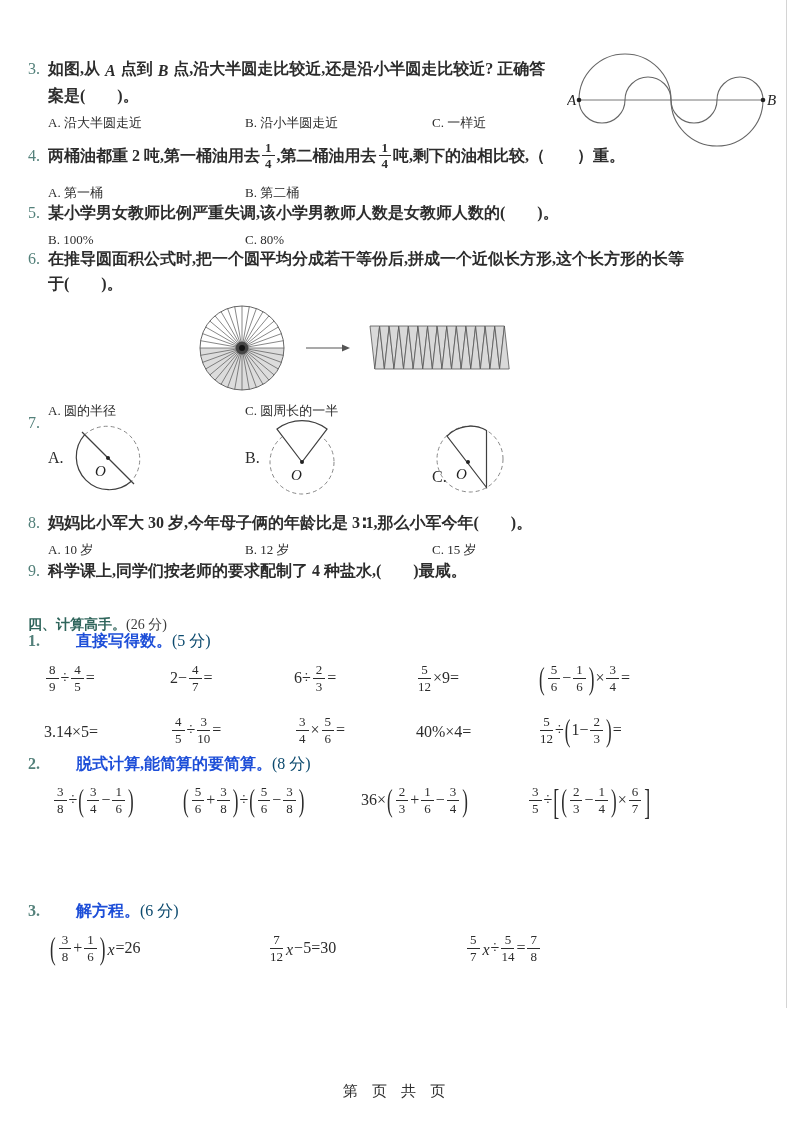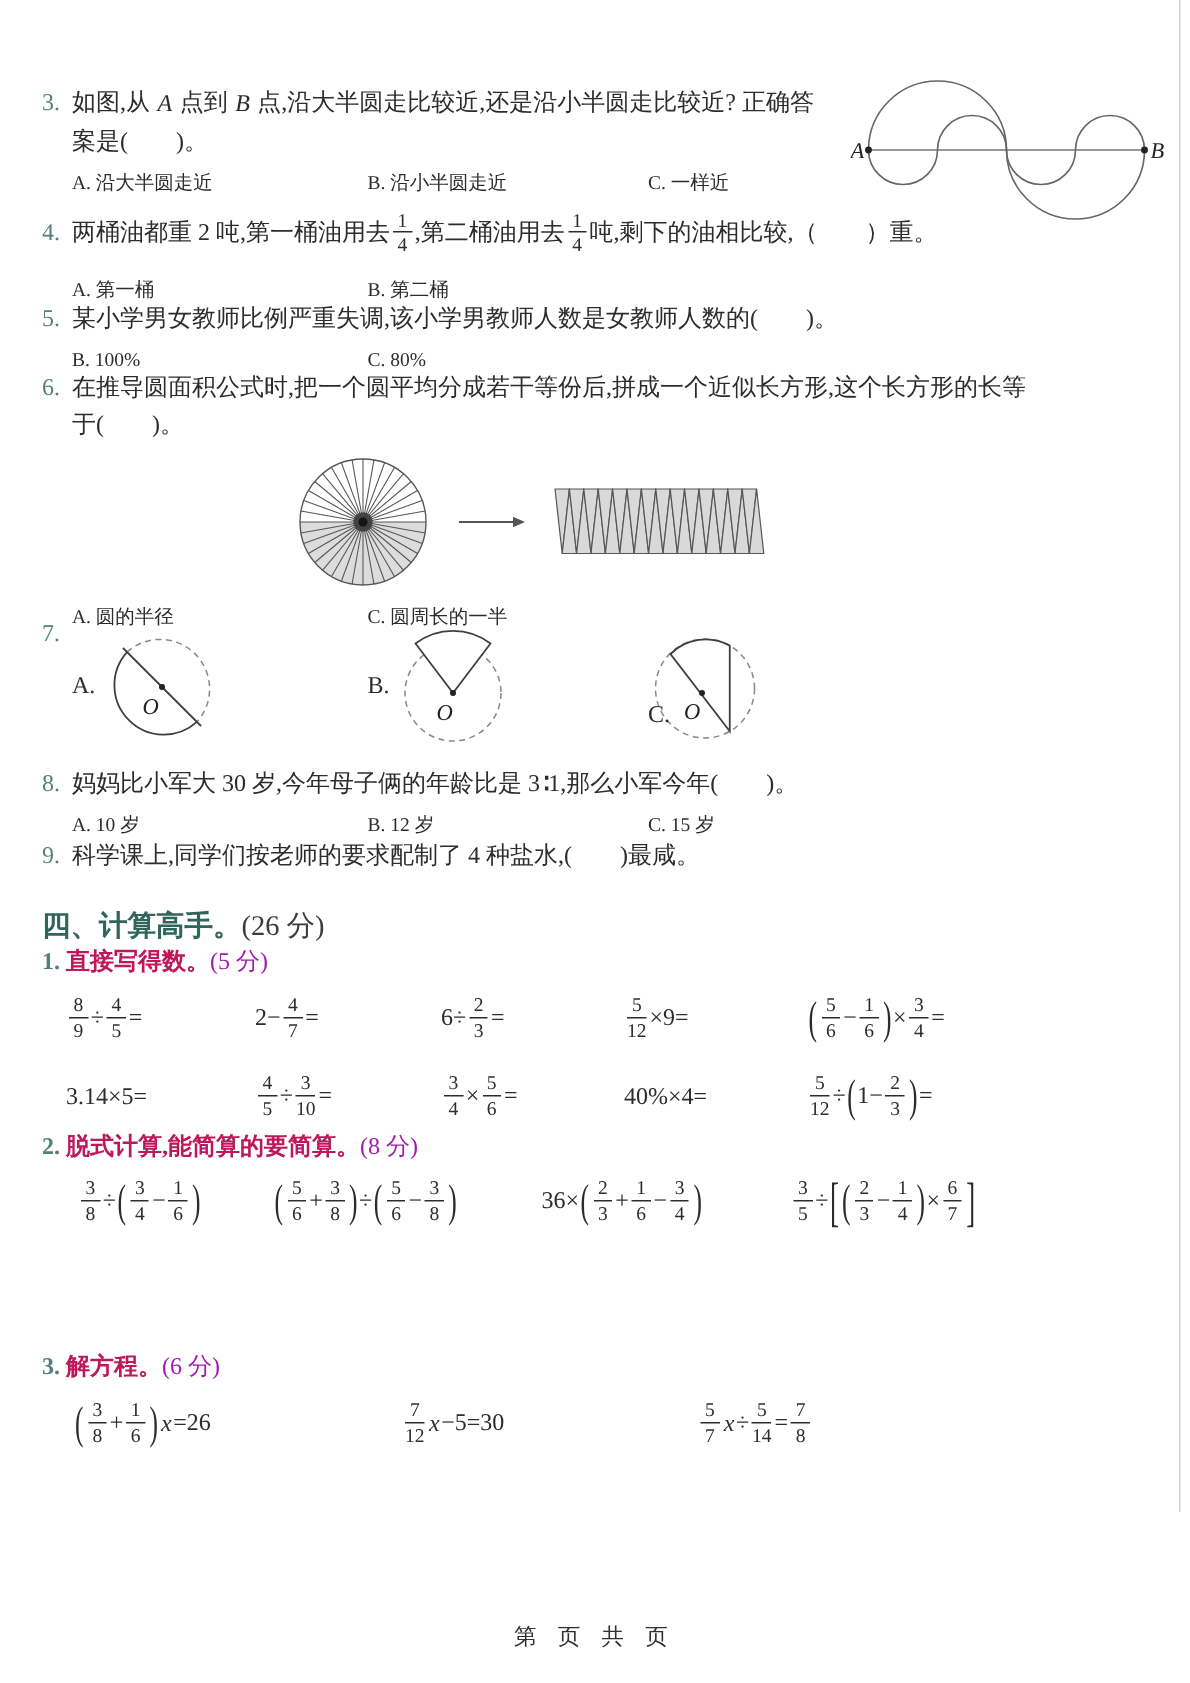--- a/index.html
+++ b/index.html
@@ -3,39 +3,39 @@
 <meta charset="utf-8">
 <style>
   html,body{margin:0;padding:0;background:#ffffff;}
   .page{position:relative;width:793px;height:1122px;background:#fff;overflow:hidden;
         font-family:"Liberation Serif","DejaVu Serif",serif;color:#2c2c2c;}
   .edge-line{position:absolute;right:6px;top:0;width:1px;height:1008px;background:#d4d4d4;}
   .blk{position:absolute;left:28px;right:30px;}
   .qrow{display:flex;align-items:flex-start;}
   .qnum{flex:0 0 20px;color:#53807a;font-size:16px;line-height:25px;}
   .qbody{flex:1;font-size:16px;line-height:25px;}
-  .qline{white-space:nowrap;}
+  .qline{white-space:nowrap;font-weight:bold;}
   .opts{display:grid;grid-template-columns:197px 187px 1fr;margin-top:2px;align-items:center;}
   .opt{font-size:13px;line-height:25px;white-space:nowrap;}
   
   .frac{display:inline-block;vertical-align:middle;text-align:center;font-size:13px;
         line-height:1.12;margin:0 2px;position:relative;top:-1px;}
   .fnum{display:block;padding:0 3px 0;border-bottom:1px solid #2c2c2c;}
   .fden{display:block;padding-top:1px;}
   .par{display:inline-block;transform:scaleY(1.8);font-size:17px;margin:0 1px;vertical-align:middle;font-weight:400;}
   .brk{display:inline-block;transform:scaleY(2.0);font-size:18px;margin:0 1px;vertical-align:middle;}
   .mvar{font-style:italic;font-family:"Liberation Serif",serif;padding:0 1px;}
   .math, .math *{vertical-align:middle;}
   
-  .sec-line{font-size:19px;}
+  .sec-line{font-size:14px;margin-top:12px;}
   .sec-num,.sec-title{font-weight:bold;color:#2f655b;}
   .sub-line{font-size:16px;}
   .sub-num{font-weight:bold;color:#53807a;margin-right:4px;}
-  .sub-title{font-weight:bold;color:#be185d;}
-  .sub-score{color:#a21caf;margin-top:48px;}
+  .sub-title{font-weight:bold;color:#1d4ed8;margin-left:32px;}
+  .sub-score{color:#0c4a6e;margin-top:48px;}
   .sec-score{color:#3c3c3c;font-weight:normal;}
   
   .calc-row{display:grid;align-items:center;min-height:48px;font-size:16px;}
   .row-direct{padding-left:16px;grid-template-columns:126px 124px 122px 122px auto;}
   .row-tuoshi{padding-left:24px;grid-template-columns:130px 179px 166px auto;}
   .row-solve{padding-left:21px;grid-template-columns:219px 197px auto;}
   .expr{white-space:nowrap;}
   
   .q3-fig{position:absolute;right:-16px;top:-8px;}
   .q6-diagram{display:flex;align-items:center;margin:4px 0 2px 168px;gap:16px;height:96px;}

